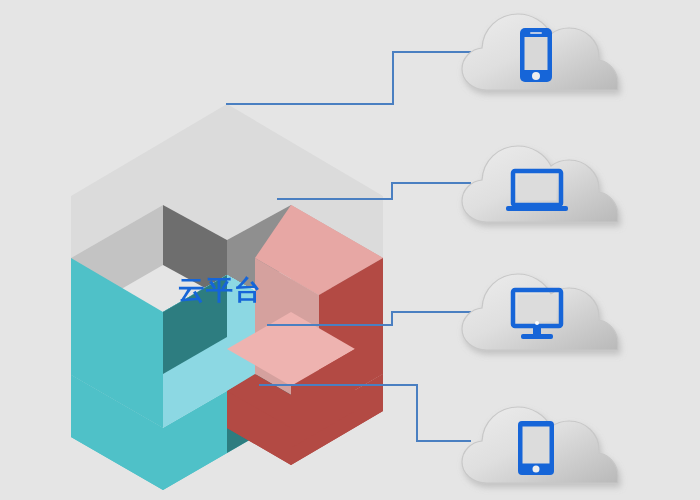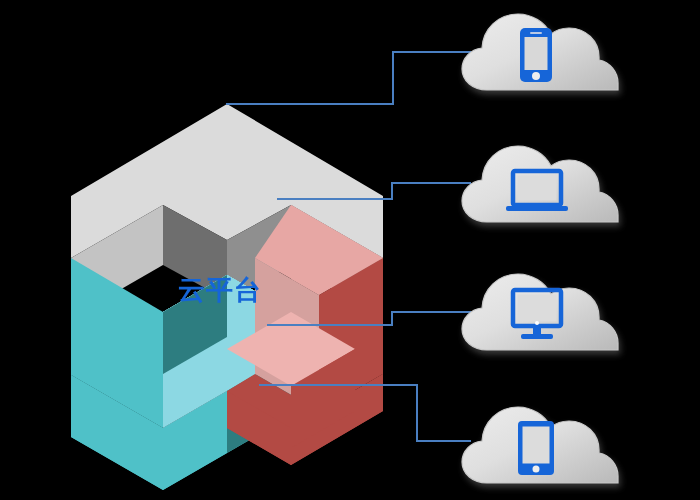--- a/index.html
+++ b/index.html
@@ -13,21 +13,21 @@
     height: 500px;
     position: relative;
     overflow: hidden;
     font-family: "Liberation Sans", "DejaVu Sans", sans-serif;
   }
   #stage {
     position: absolute;
     left: 0; top: 0;
     width: 700px;
     height: 500px;
-    background: #000000;
+    background: #e5e5e5;
   }
   #stage svg.layer {
     position: absolute;
     left: 0; top: 0;
     width: 700px;
     height: 500px;
     overflow: visible;
   }
   .center-label {
     position: absolute;

